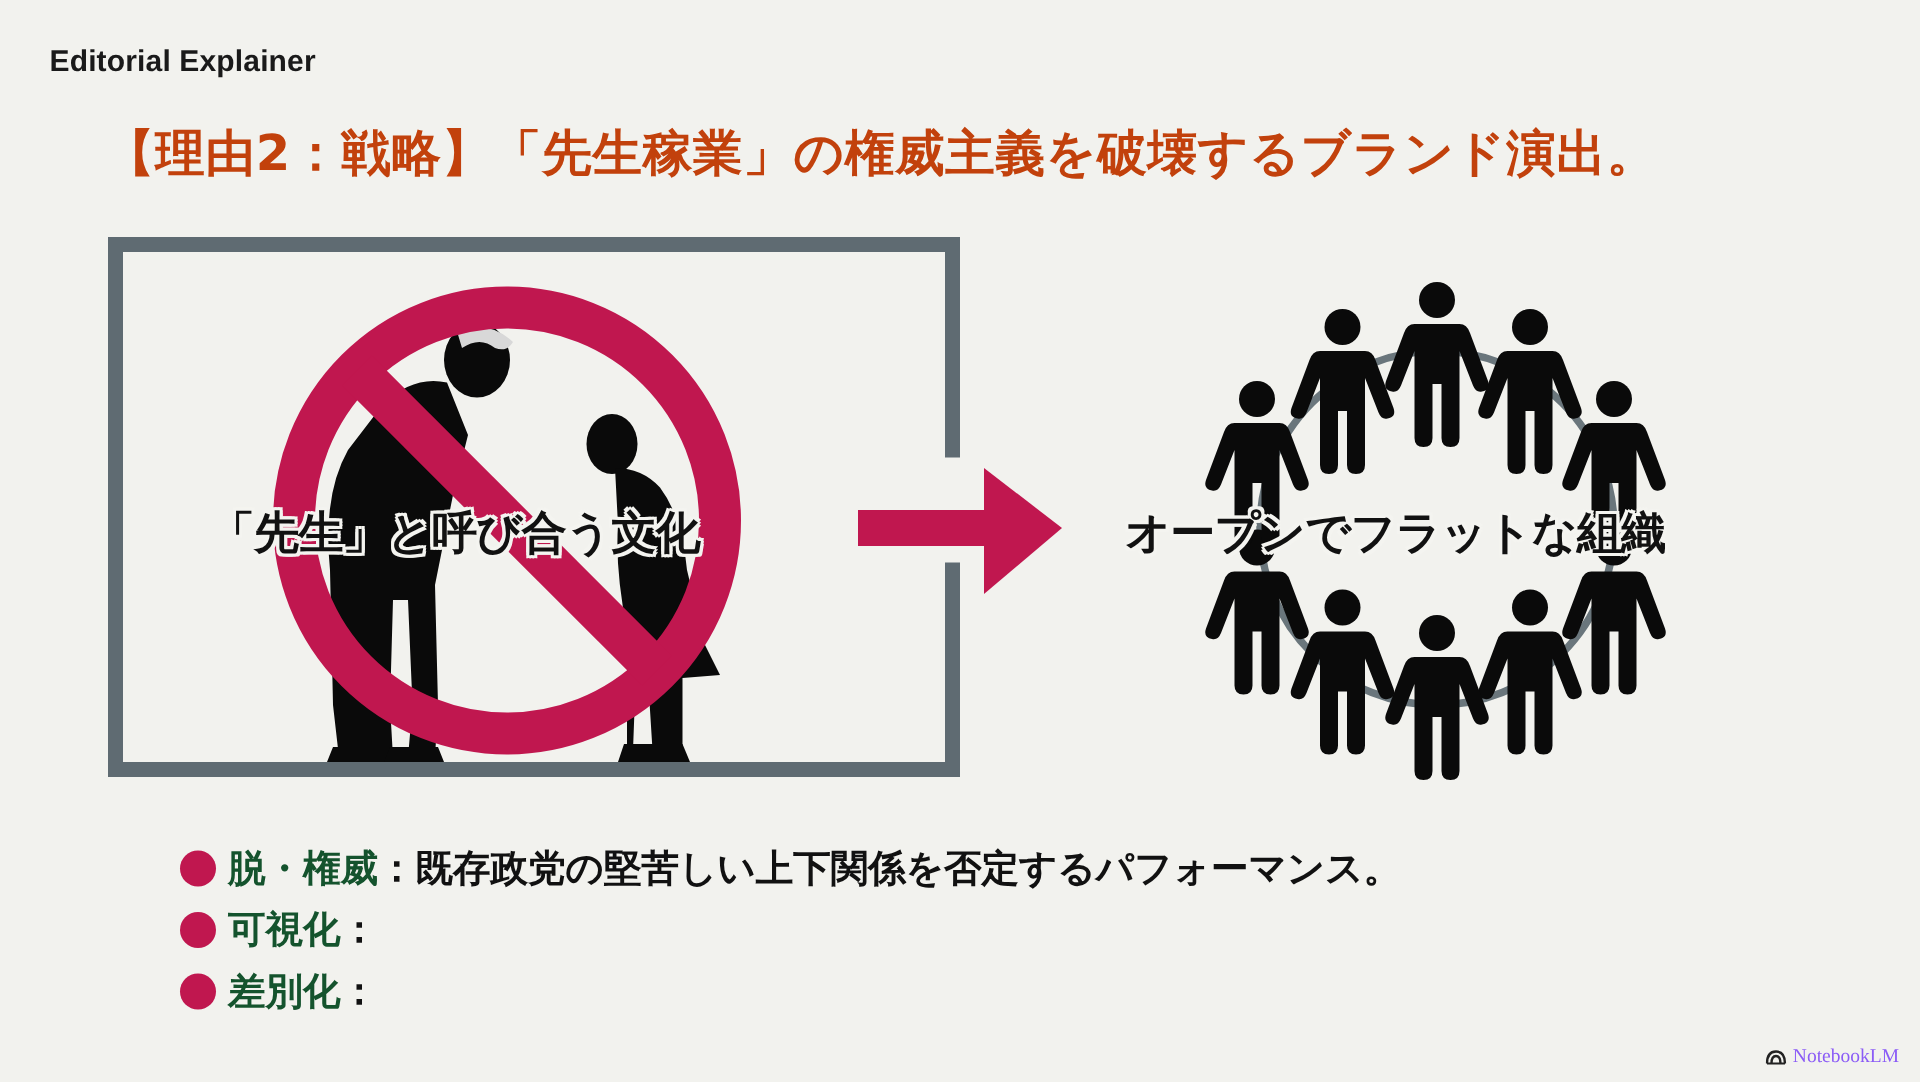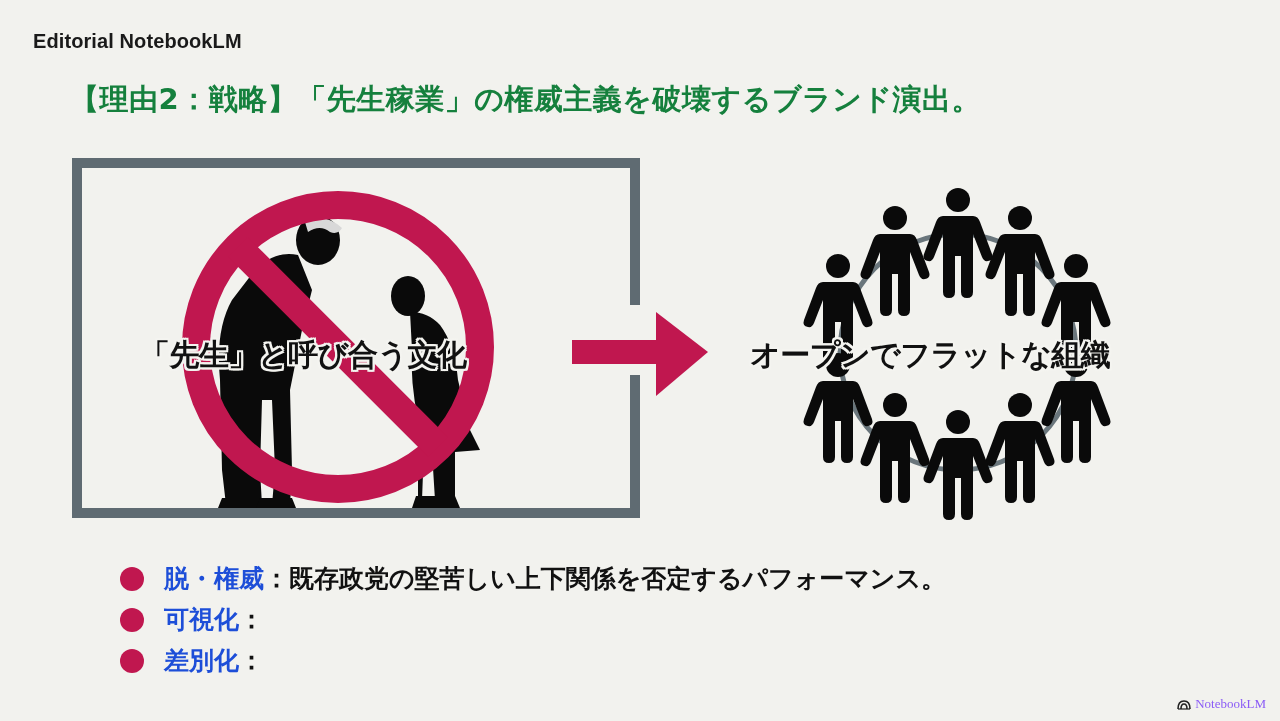--- a/index.html
+++ b/index.html
@@ -9,21 +9,21 @@
     font-family:"DejaVu Sans", "Liberation Sans", sans-serif;
     color:#111;
   }
   .header-label {
     position:absolute; left:33px; top:30px;
     font-family:"Liberation Sans", "DejaVu Sans", sans-serif;
     font-size:20px; font-weight:bold; color:#1a1a1a; letter-spacing:0.1px;
   }
   .title {
     position:absolute; left:70px; top:80px; width:1180px;
-    font-size:29px; font-weight:bold; color:#15803d; letter-spacing:0.5px;
+    font-size:33px; font-weight:bold; color:#c2410c; letter-spacing:0.5px;
     white-space:nowrap;
   }
   .diagram { position:absolute; left:0; top:0; width:1280px; height:540px; }
   .overlay-label {
     position:absolute; font-weight:bold; color:#111; white-space:nowrap;
     text-shadow:
       -2px -2px 0 #f4f4f0, 2px -2px 0 #f4f4f0, -2px 2px 0 #f4f4f0, 2px 2px 0 #f4f4f0,
       0 -2px 0 #f4f4f0, 0 2px 0 #f4f4f0, -2px 0 0 #f4f4f0, 2px 0 0 #f4f4f0;
   }
   .label-left { left:140px; top:335px; font-size:30px; letter-spacing:-0.5px; }
@@ -32,34 +32,34 @@
     position:absolute; left:120px; top:558px; list-style:none; margin:0; padding:0;
   }
   .bullet {
     display:flex; align-items:center; height:41px; font-size:25px; font-weight:bold;
     white-space:nowrap;
   }
   .bullet-dot {
     width:24px; height:24px; border-radius:50%; background:#c0174f;
     margin-right:8px; flex:none;
   }
-  .bullet-key { color:#1d4ed8;margin-left:12px; }
+  .bullet-key { color:#14532d; }
   .bullet-sep { color:#111; }
   .bullet-text { color:#111; }
   .footer-brand {
     position:absolute; right:14px; bottom:9px; display:flex; align-items:center;
     font-family:Liberation Serif, serif;
     font-size:13px; color:#8b5cf6;
   }
   .footer-brand svg { margin-right:4px; }
 </style>
 </head>
 <body>
 
-<div class="header-label">Editorial NotebookLM</div>
+<div class="header-label">Editorial Explainer</div>
 
 <div class="title">【理由2：戦略】「先生稼業」の権威主義を破壊するブランド演出。</div>
 
 <div class="diagram">
   <svg width="1280" height="540" viewBox="0 0 1280 540" xmlns="http://www.w3.org/2000/svg">
 
     <g>
       <path d="M 635 305 L 635 163 L 77 163 L 77 513 L 635 513 L 635 375" fill="none" stroke="#5f6b72" stroke-width="10"></path>
     </g>
 

